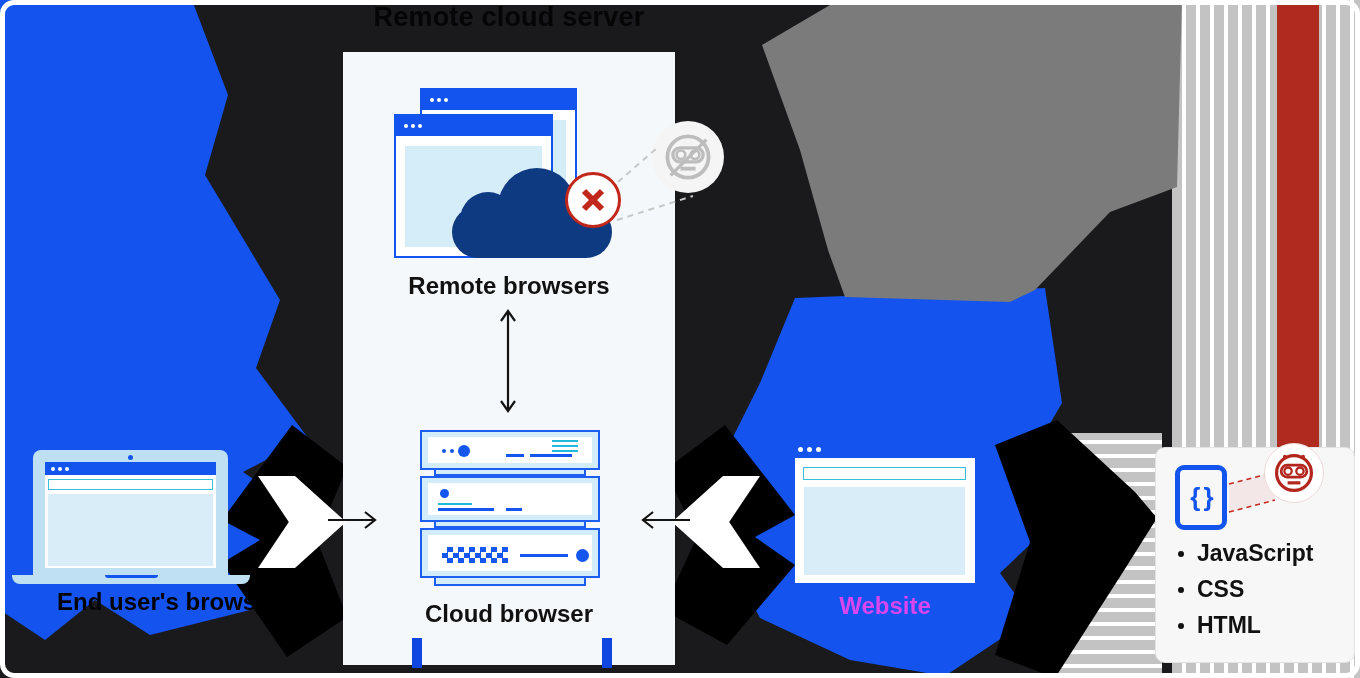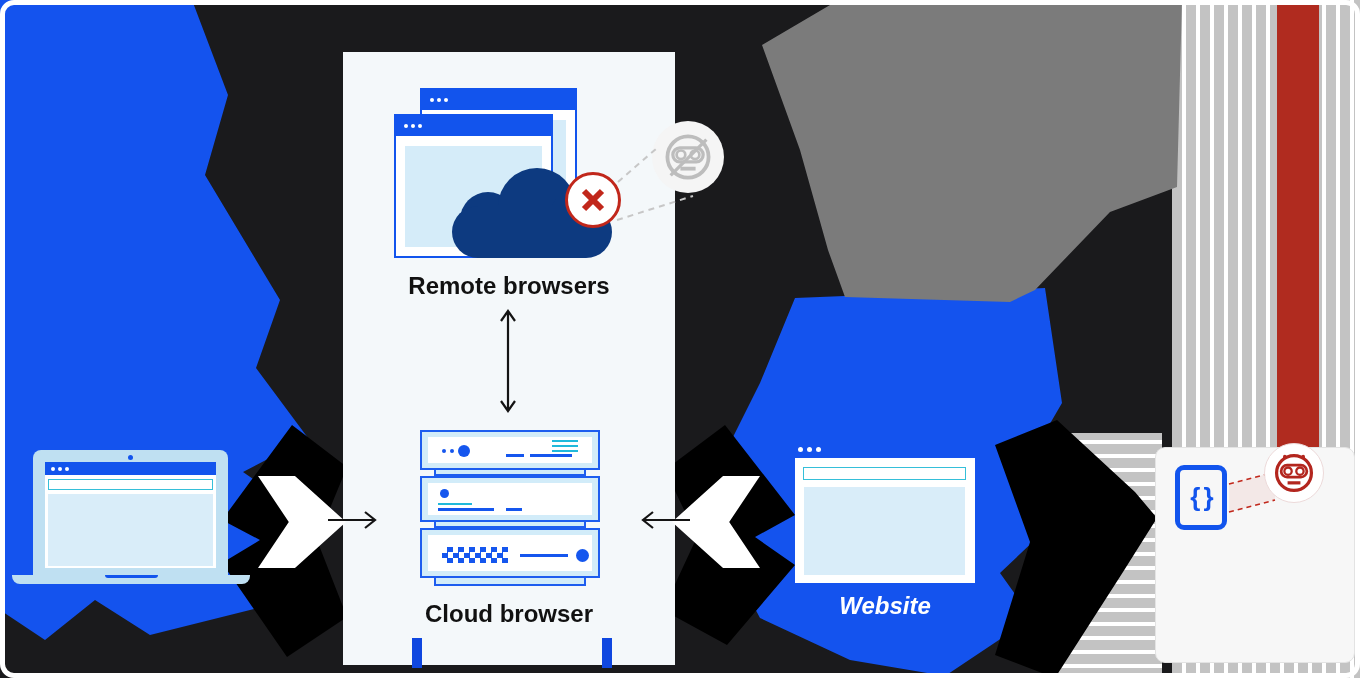--- a/index.html
+++ b/index.html
@@ -72,21 +72,21 @@
 
   
   .diagram-title{
     left:343px;top:2px;width:332px;z-index:8;text-align:center;
     font-size:27px;font-weight:700;color:#050505;letter-spacing:.2px;
   }
   .caption{z-index:8;text-align:center;font-weight:700;color:#111;font-size:24px;}
   .cap-cloud-browsers{left:343px;top:272px;width:332px;}
   .cap-cloud-server{left:343px;top:600px;width:332px;}
   .cap-user{left:18px;top:588px;width:300px;color:#000;}
-  .cap-website{left:785px;top:592px;width:200px;color:#ffffff;font-style:italic;}
+  .cap-website{left:785px;top:592px;width:200px;color:#d946ef;}
 
   
   .bwin{border:2px solid #1254ed;background:#ffffff;z-index:7;}
   .bwin .titlebar{height:20px;background:#1254ed;display:flex;align-items:center;padding-left:8px;}
   .dots{width:4px;height:4px;border-radius:50%;background:#fff;box-shadow:7px 0 0 #fff,14px 0 0 #fff;}
   .bwin .inner{position:absolute;left:9px;right:9px;top:30px;bottom:9px;background:#d5ecf9;}
   .bwin-back{left:420px;top:88px;width:153px;height:122px;}
   .bwin-front{left:394px;top:114px;width:155px;height:140px;}
 
   
@@ -191,20 +191,21 @@
   <div class="abs blob blob-right"></div>
 
   <div class="abs gray-cloud"></div>
 
   <div class="abs shadow shadow-left"></div>
   <div class="abs shadow shadow-right"></div>
   <div class="abs shadow shadow-card-arrow"></div>
 
   <div class="abs panel"></div>
 
+  <div class="abs diagram-title">Remote cloud server</div>
 
   <div class="abs bwin bwin-back">
     <div class="titlebar">
         <div class="dots"></div>
       </div>
     <div class="inner"></div>
   </div>
   <div class="abs bwin bwin-front">
     <div class="titlebar">
         <div class="dots"></div>
@@ -296,20 +297,21 @@
   <div class="abs laptop lap-lid"></div>
   <div class="abs laptop lap-cam"></div>
   <div class="abs laptop lap-screen"></div>
   <div class="abs laptop lap-bar">
       <div class="dots"></div>
     </div>
   <div class="abs laptop lap-addr"></div>
   <div class="abs laptop lap-content"></div>
   <div class="abs laptop lap-base"></div>
   <div class="abs laptop lap-notch"></div>
+  <div class="abs caption cap-user">End user's browser</div>
 
   <div class="abs site site-dots">
       <div class="dots"></div>
     </div>
   <div class="abs site site-win"></div>
   <div class="abs site site-addr"></div>
   <div class="abs site site-content"></div>
   <div class="abs caption cap-website">Website</div>
 
   <div class="abs card"></div>
@@ -325,15 +327,29 @@
     <svg width="44" height="44" viewBox="0 0 48 48" fill="none" stroke="currentColor">
       <circle cx="24" cy="24" r="19" stroke-width="3.5"></circle>
       <rect x="10" y="15.5" width="28" height="13" rx="6.5" stroke-width="3"></rect>
       <circle cx="17.5" cy="22" r="4" stroke-width="2.5"></circle>
       <circle cx="30.5" cy="22" r="4" stroke-width="2.5"></circle>
       <rect x="17" y="33" width="14" height="3.5" fill="currentColor" stroke="none"></rect>
       <rect x="12" y="4" width="4" height="5" rx="2" fill="currentColor" stroke="none"></rect>
       <rect x="32" y="4" width="4" height="5" rx="2" fill="currentColor" stroke="none"></rect>
     </svg>
   </div>
+  <div class="abs code-list">
+    <div class="code-item">
+      <span class="bullet"></span>
+      <span class="txt">JavaScript</span>
+    </div>
+    <div class="code-item">
+      <span class="bullet"></span>
+      <span class="txt">CSS</span>
+    </div>
+    <div class="code-item">
+      <span class="bullet"></span>
+      <span class="txt">HTML</span>
+    </div>
+  </div>
 
   <div class="frame"></div>
 </div>
 
 </body></html>

